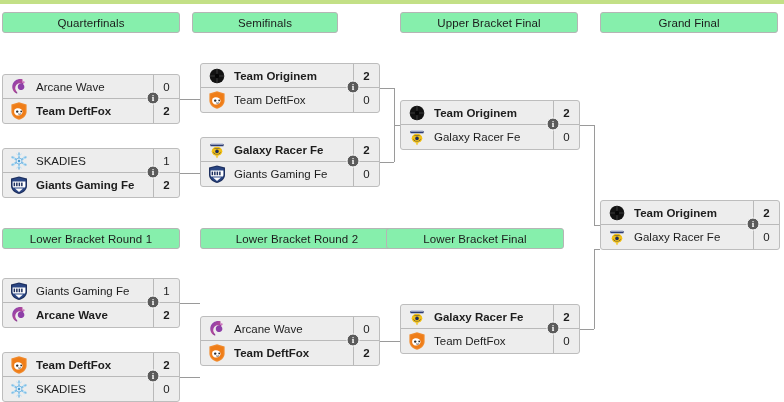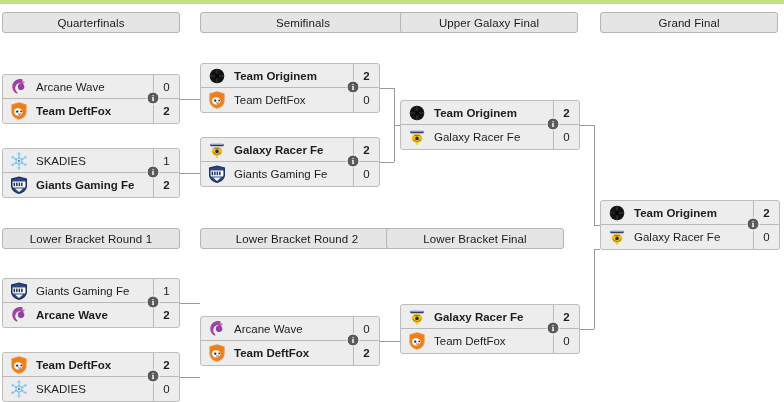--- a/index.html
+++ b/index.html
@@ -13,21 +13,21 @@
 
   .topbar {
     position: absolute; left: 0; top: 0; width: 784px; height: 4px;
     background: #c3e086;
   }
 
   
   .round-header {
     position: absolute;
     height: 21px;
-    background: #e5e5e5;
+    background: #86efac;
     border: 1px solid #b5b5b5;
     border-radius: 3px;
     display: flex; align-items: center; justify-content: center;
     font-size: 11.5px; color: #1b1b1b;
     letter-spacing: .1px;
     white-space: nowrap;
   }
 
   
   .match {
@@ -94,22 +94,22 @@
 </style>
 </head>
 <body>
 
 <div id="stage">
 
   <div class="topbar"></div>
 
   <div id="headers">
       <div class="round-header" style="left: 2px; top: 12px; width: 178px;">Quarterfinals</div>
-      <div class="round-header" style="left: 200px; top: 12px; width: 206px; text-align: center;">Semifinals</div>
-      <div class="round-header" style="left: 400px; top: 12px; width: 178px;">Upper Galaxy Final</div>
+      <div class="round-header" style="left: 192px; top: 12px; width: 146px; text-align: center;">Semifinals</div>
+      <div class="round-header" style="left: 400px; top: 12px; width: 178px;">Upper Bracket Final</div>
       <div class="round-header" style="left: 600px; top: 12px; width: 178px;">Grand Final</div>
       <div class="round-header" style="left: 2px; top: 228px; width: 178px;">Lower Bracket Round 1</div>
       <div class="round-header" style="left: 200px; top: 228px; width: 194px;">Lower Bracket Round 2</div>
       <div class="round-header" style="left: 386px; top: 228px; width: 178px;">Lower Bracket Final</div>
     </div>
   <div id="lines">
       <div class="hline" style="left: 180px; top: 99px; width: 20px;"></div>
       <div class="hline" style="left: 180px; top: 173px; width: 20px;"></div>
       <div class="hline" style="left: 380px; top: 88px; width: 14px;"></div>
       <div class="vline" style="left: 394px; top: 88px; height: 37px;"></div>

